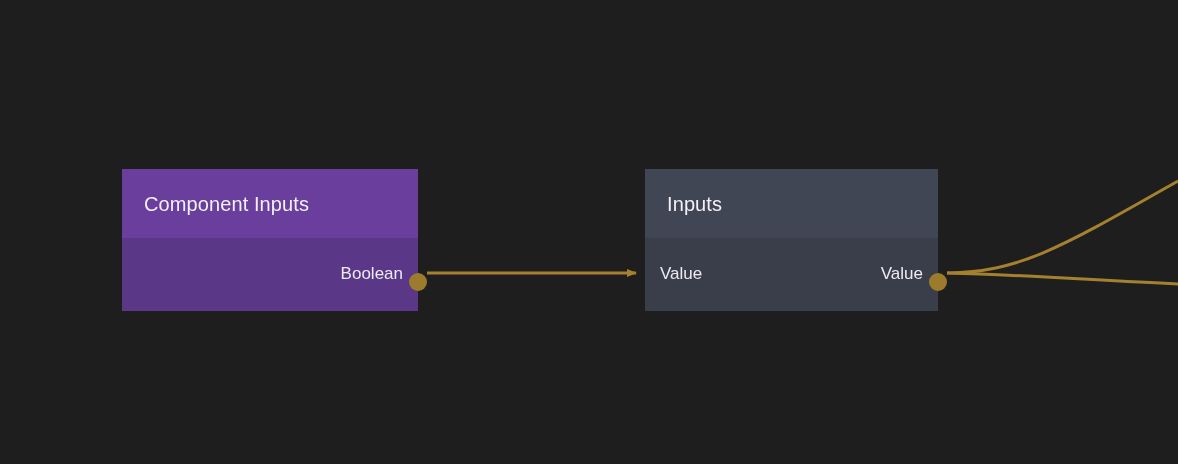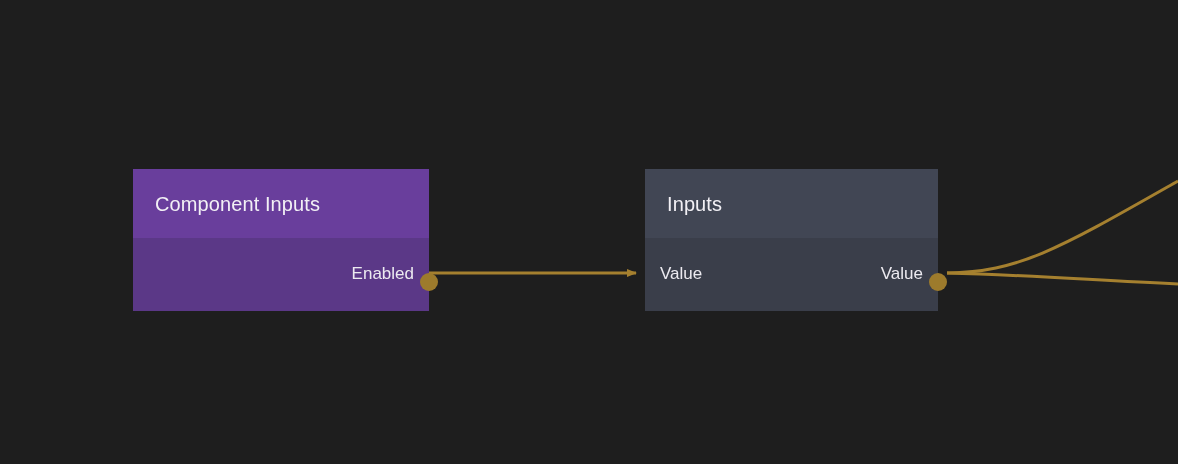--- a/index.html
+++ b/index.html
@@ -108,29 +108,29 @@
       </marker>
     </defs>
 
     <path fill="none" stroke="#a5802f" stroke-width="3" marker-end="url(#arrowhead)" d="M 427 273 L 636 273"></path>
 
     <path fill="none" stroke="#a5802f" stroke-width="3" d="M 947 273 C 1020 272, 1060 248, 1178 181"></path>
 
     <path fill="none" stroke="#a5802f" stroke-width="3" d="M 947 273 C 1030 275, 1090 280, 1178 284"></path>
   </svg>
 
-  <div class="node node--purple" style="left:122px; top:169px; width:296px; height:142px;margin-left:11px;">
+  <div class="node node--purple" style="left:122px; top:169px; width:296px; height:142px;">
 
     <div class="node-header">
       <span class="node-title">Component Inputs</span>
     </div>
 
     <div class="node-body">
       <div class="port-row">
-        <span class="port-label out">Enabled</span>
+        <span class="port-label out">Boolean</span>
       </div>
       <span class="port-dot right"></span>
     </div>
   </div>
 
   <div class="node node--slate" style="left:645px; top:169px; width:293px; height:142px;">
 
     <div class="node-header">
       <span class="node-title">Inputs</span>
     </div>

